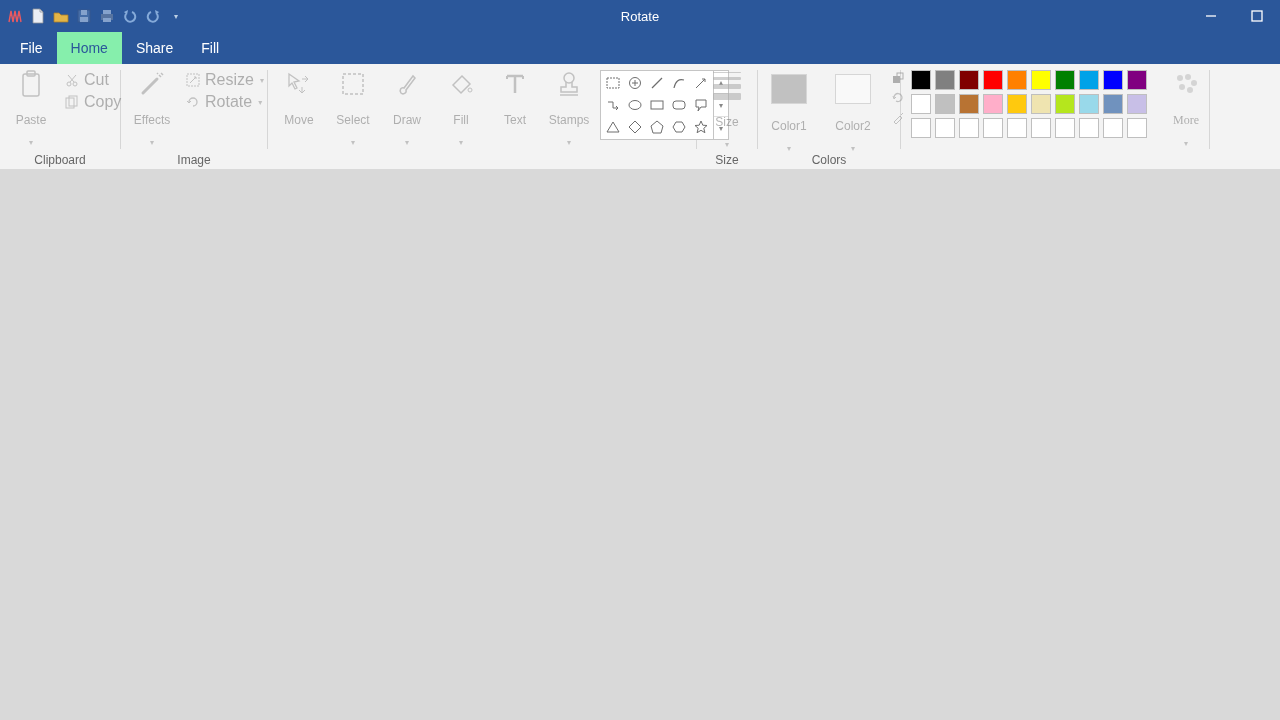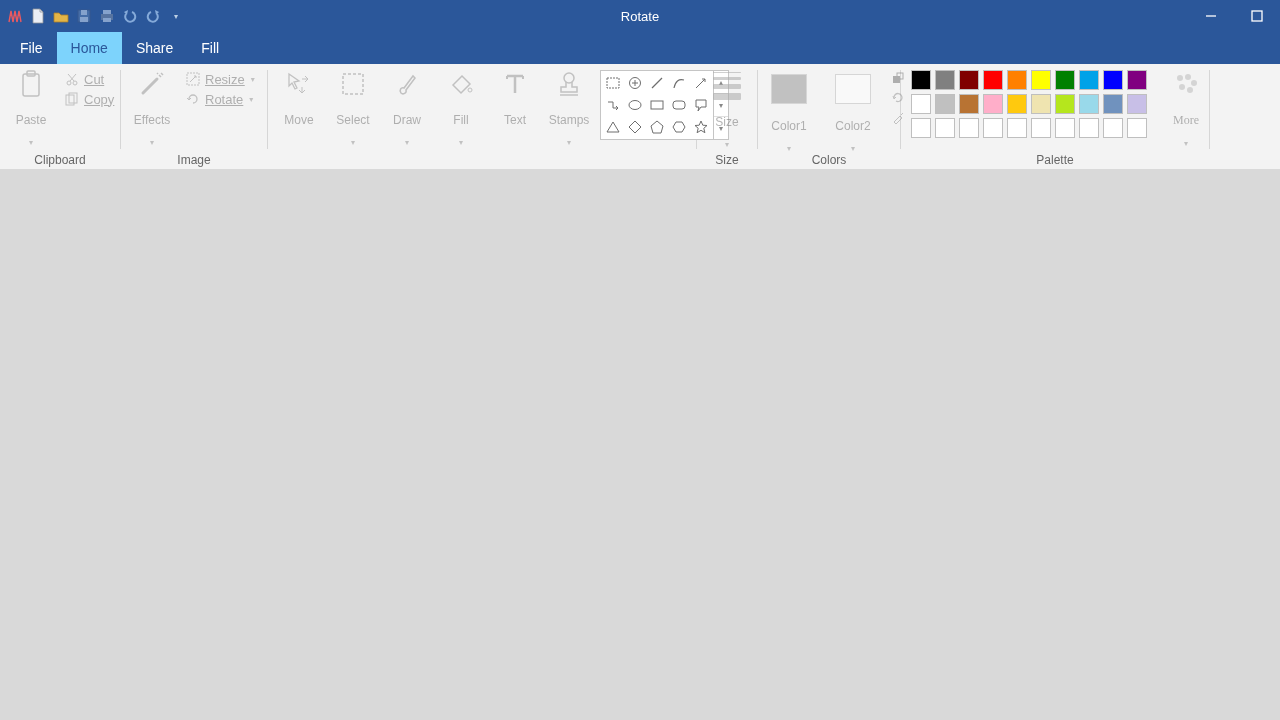--- a/index.html
+++ b/index.html
@@ -32,21 +32,21 @@
   }
   
   .tabs-row {
     height: 32px; background:#2B579A; display:flex; align-items:flex-end;
     padding-left:6px; color:#fff;
   }
   .tab {
     padding: 8px 14px 8px 14px; font-size:14px; cursor:pointer;
   }
   .tab.active {
-    background:#7dd3fc; color:#2B579A;
+    background:#86efac; color:#2B579A;
   }
   
   .ribbon {
     height: 105px; background:#F3F3F3; border-bottom:1px solid #D0D0D0;
     display:flex; position:relative;
   }
   .group {
     display:flex; flex-direction:column; position:relative;
     padding: 2px 4px 0 4px;
   }
@@ -62,21 +62,21 @@
     display:flex; flex-direction:column; align-items:center; justify-content:flex-start;
     padding: 4px 6px 0 6px; min-width:42px; gap:2px; cursor:pointer;
     color:#777;
   }
   .bigbtn .icon-slot { width:28px; height:28px; display:flex; align-items:center; justify-content:center; }
   .bigbtn .lbl { font-size:12px; margin-top:2px; }
   .bigbtn .dd { font-size:8px; color:#999; margin-top:-2px; }
   .disabled { opacity:0.55;gap:13px; }
   .smallrow { display:flex; align-items:center; gap:4px; padding:1px 6px; color:#777; cursor:pointer; }
   .smallrow .si { width:16px; height:16px; display:flex; align-items:center; justify-content:center; }
-  .smallrow .sl { font-size:13px;text-decoration:underline; }
+  .smallrow .sl { font-size:16px; }
   .smallrow .dd { font-size:8px; color:#999; margin-left:2px; }
   .col { display:flex; flex-direction:column; justify-content:flex-start; gap:2px; padding-top:4px;}
   
   .shapes-gallery {
     border:1px solid #C5C5C5; background:#FFFFFF; display:flex; margin-top:4px; margin-left:4px;
   }
   .shapes-grid {
     display:grid; grid-template-columns: repeat(5, 22px); grid-auto-rows:22px;
     gap:0; padding:1px;
   }
@@ -520,20 +520,19 @@
               <circle cx="14" cy="5" r="3" fill="#BBB"></circle>
             <circle cx="20" cy="11" r="3" fill="#BBB"></circle>
               <circle cx="8" cy="15" r="3" fill="#BBB"></circle>
             <circle cx="16" cy="18" r="3" fill="#BBB"></circle>
           </svg>
         </div>
         <span class="lbl">More</span>
         <span class="dd">▾</span>
       </div>
     </div>
-    <div class="group-label">Palette</div>
   </div>
   <div class="group-sep"></div>
 
 </div>
 
 <div class="left-edge"></div>
 <div class="canvas-area"></div>
 
 </body></html>

